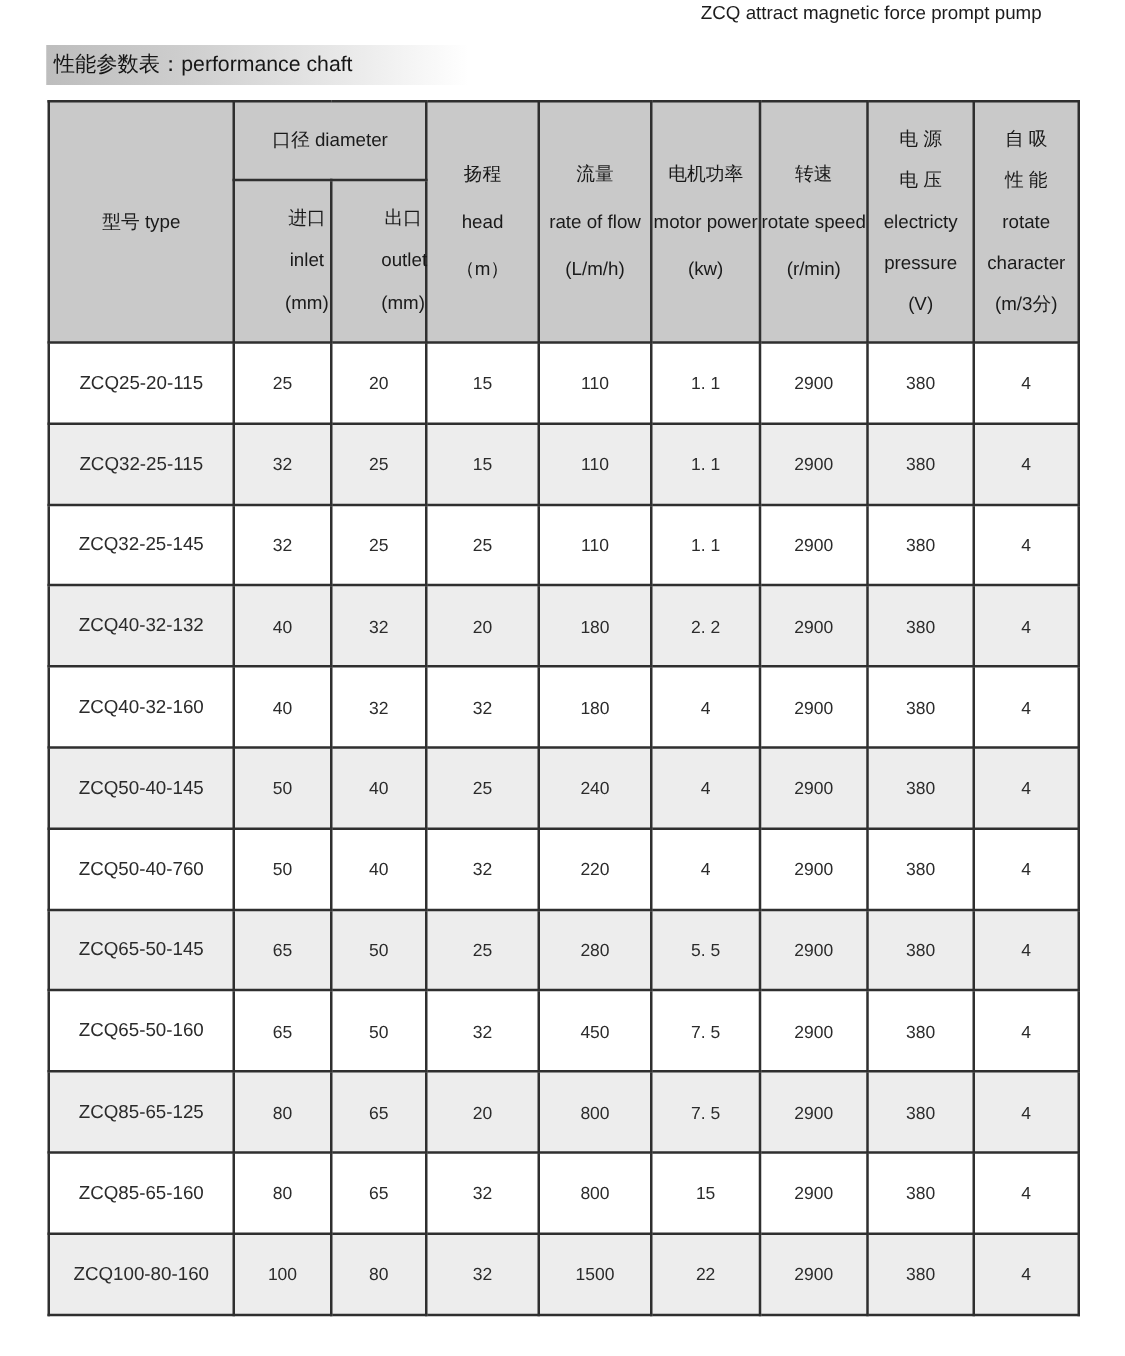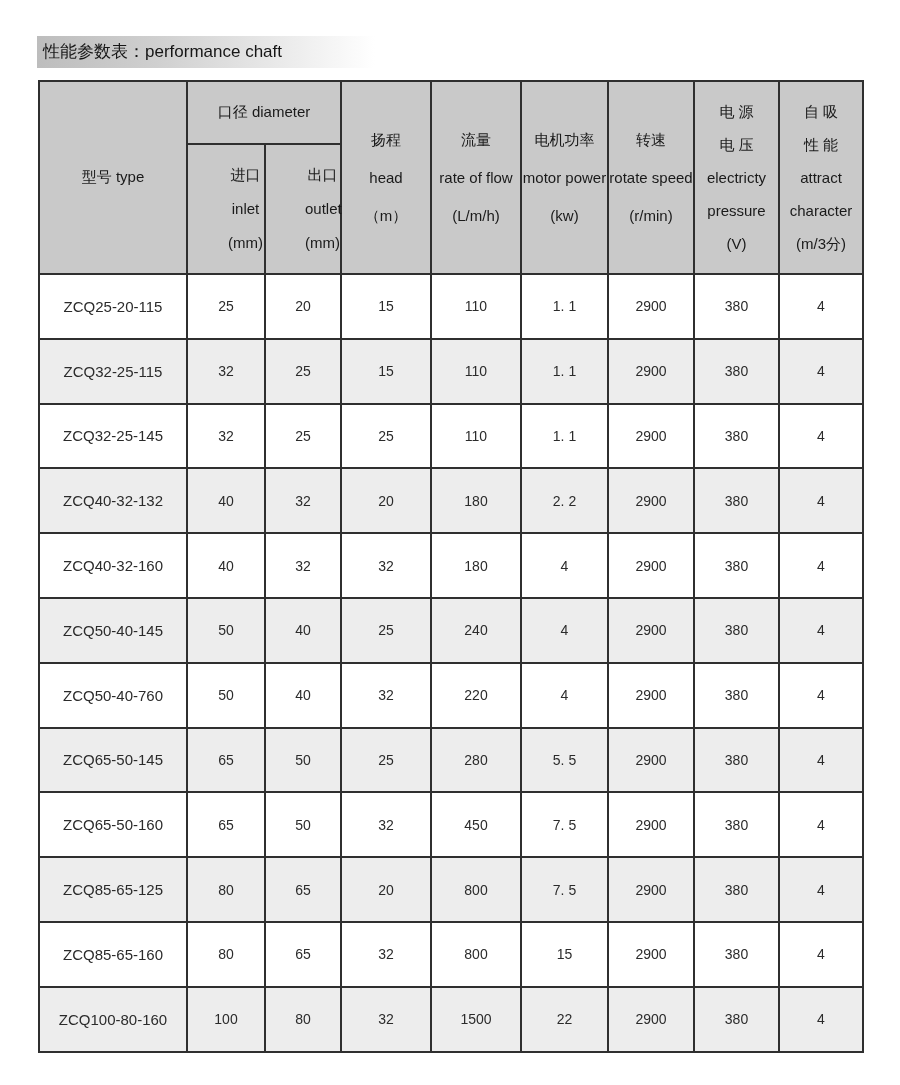--- a/index.html
+++ b/index.html
@@ -80,20 +80,21 @@
     font-size:14px;
     color:#2b2b2b;
   }
   table.spec tbody tr.alt td{background:var(--alt-row-bg);}
   table.spec tbody td.model{font-size:15px;}
 </style>
 </head>
 <body>
 
 <div class="title-block">
+  <div class="title-sub">ZCQ attract magnetic force prompt pump</div>
 </div>
 
 <div class="section-bar">性能参数表：performance chaft</div>
 
 <table class="spec">
   <colgroup>
     <col style="width:148px">
     <col style="width:78px">
     <col style="width:76px">
     <col style="width:90px">
@@ -130,21 +131,21 @@
       <th rowspan="2" class="lh33">
         <div>电 源</div>
         <div>电 压</div>
         <div>electricty</div>
         <div>pressure</div>
         <div>(V)</div>
       </th>
       <th rowspan="2" class="lh33">
         <div>自 吸</div>
         <div>性 能</div>
-        <div>attract</div>
+        <div>rotate</div>
         <div>character</div>
         <div>(m/3分)</div>
       </th>
     </tr>
     <tr class="h-sub">
       <th class="lh34">
         <div>进口inlet</div>
         <div>(mm)</div>
       </th>
       <th class="lh34">

